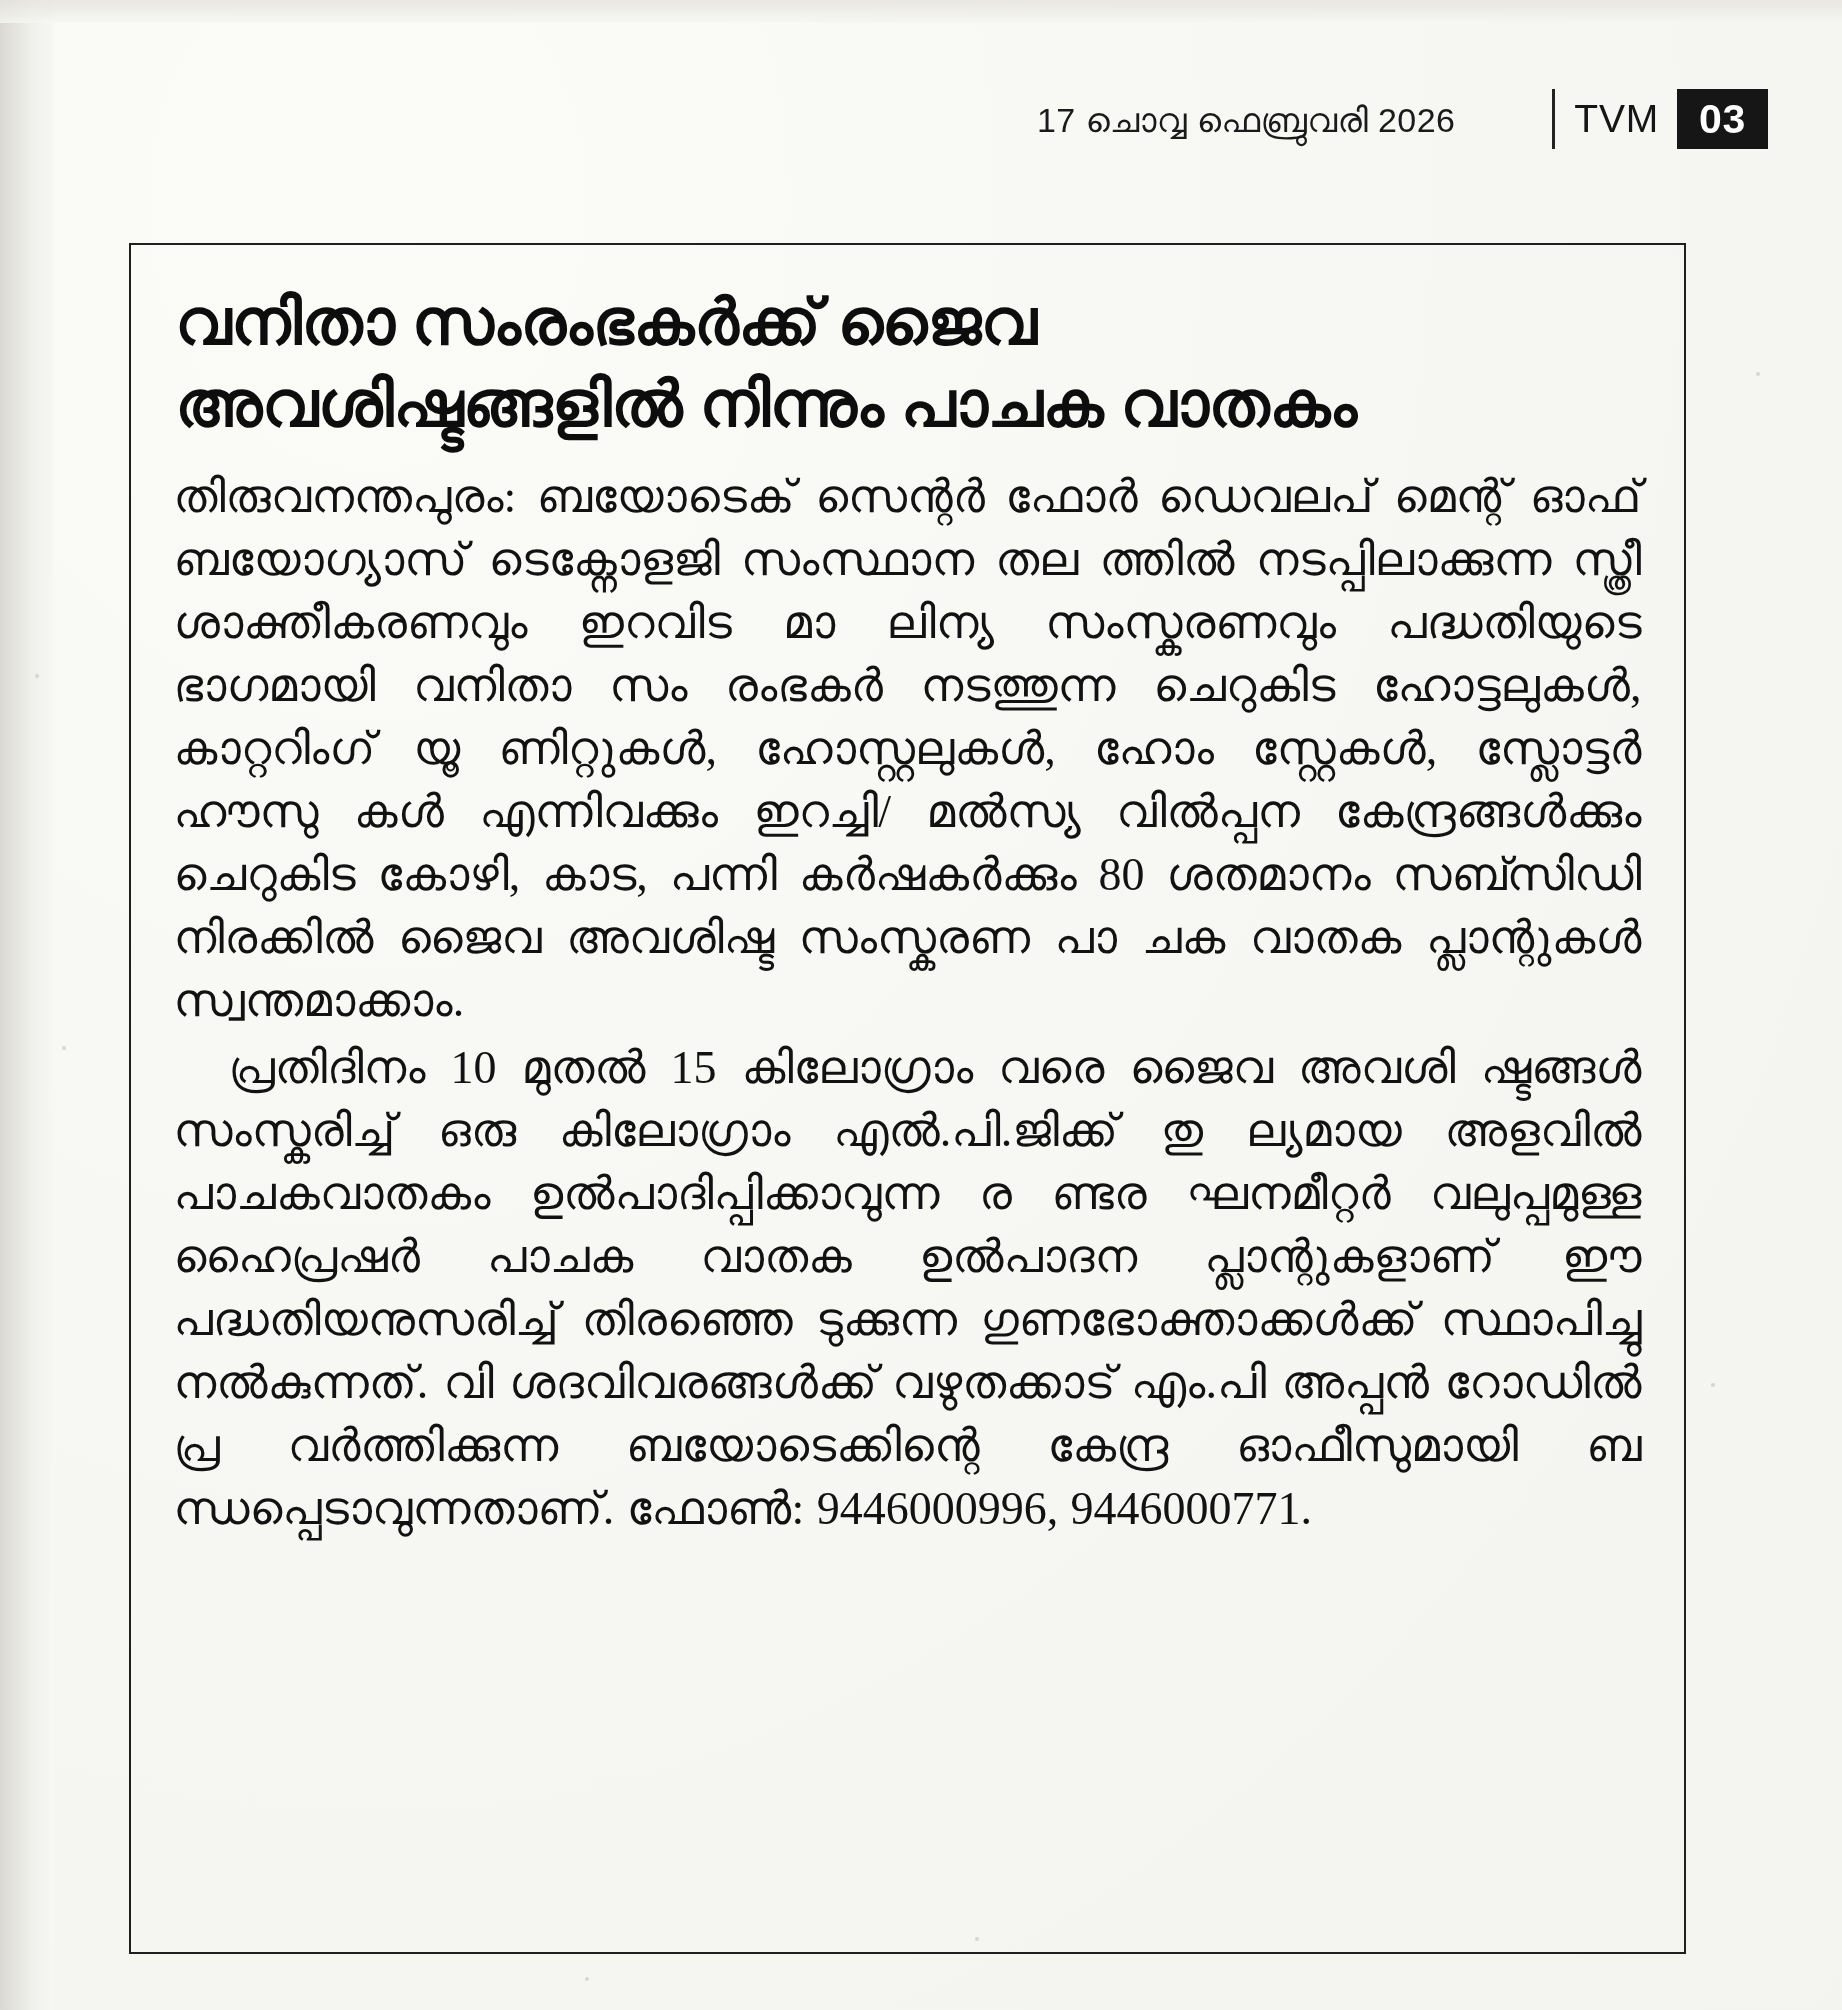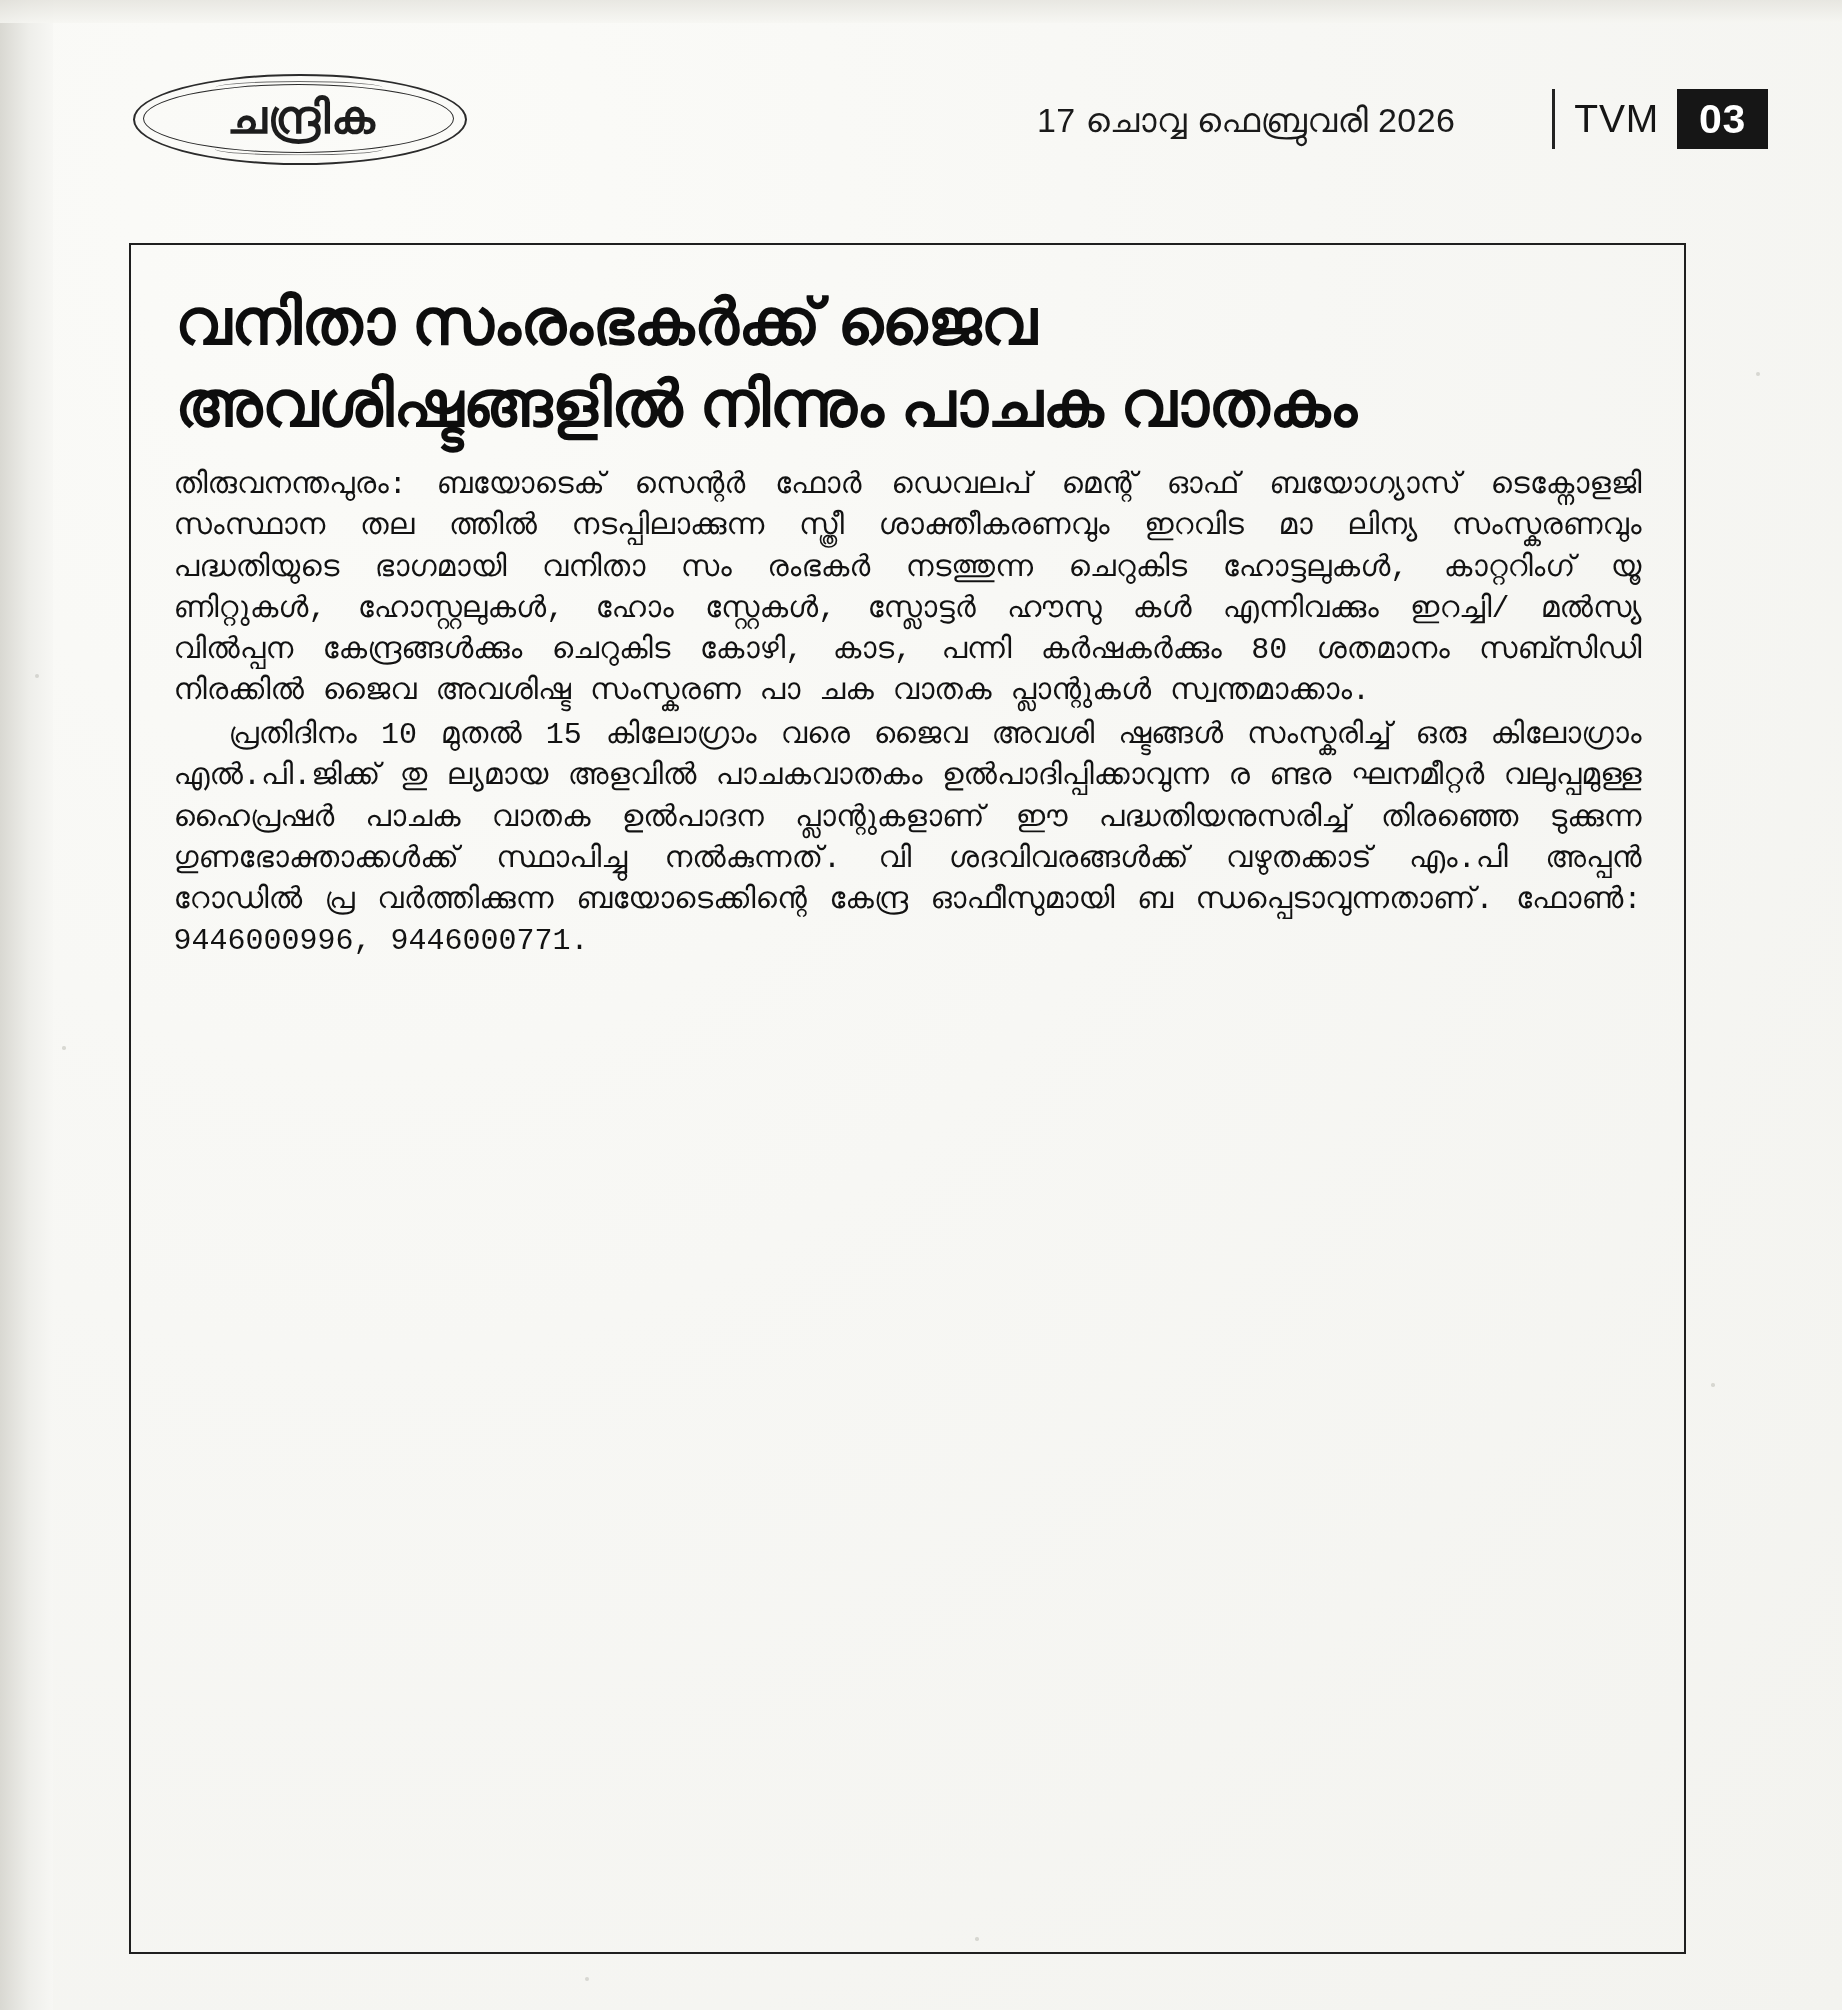--- a/index.html
+++ b/index.html
@@ -163,22 +163,22 @@
     line-height: 1.28;
     color: #0d0d0d;
     letter-spacing: -0.4px;
     margin: 0 0 19.5px 0;
     padding: 0 5.3px;
     text-align: left;
   }
   .headline .line2 { display: block; }
 
   .body-copy p {
-    font-family: Liberation Mono, monospace;
-    font-size: 30px;
+    font-family: Liberation Serif, serif;
+    font-size: 46px;
     line-height: 1.37;
     color: #121212;
     margin: 0 0 3.5px 0;
     text-align: justify;
     text-justify: inter-word;
     word-spacing: 0.9px;
     padding: 0 3.5px;
   }
   .body-copy p.indent { text-indent: 55px; }
 
@@ -199,27 +199,20 @@
 
   <div class="speck" style="left:35px;  top:674px;  width:4.4px;  height:4.4px;"></div>
   <div class="speck" style="left:62px;  top:1046px; width:3.5px;  height:3.5px;"></div>
   <div class="speck" style="left:1756px;top:372px;  width:4.4px;  height:4.4px;"></div>
   <div class="speck" style="left:1711px;top:1383px; width:3.5px;  height:3.5px;"></div>
   <div class="speck" style="left:585px; top:1977px; width:4.4px;  height:4.4px;"></div>
   <div class="speck" style="left:975px;top:1937px; width:3.5px;  height:3.5px;"></div>
 
   <div class="masthead">
 
-    <div class="logo-wrap">
-      <div class="logo-ellipse-outer"></div>
-      <div class="logo-ellipse-inner"></div>
-      <div class="logo-deco-top"></div>
-      <div class="logo-deco-bottom"></div>
-      <div class="logo-text">ചന്ദ്രിക</div>
-    </div>
 
     <div class="dateline">17 ചൊവ്വ ഫെബ്രുവരി 2026</div>
 
     <div class="edition-block">
       <div class="edition-rule"></div>
       <div class="edition-name">TVM</div>
       <div class="page-number">03</div>
     </div>
   </div>
 

